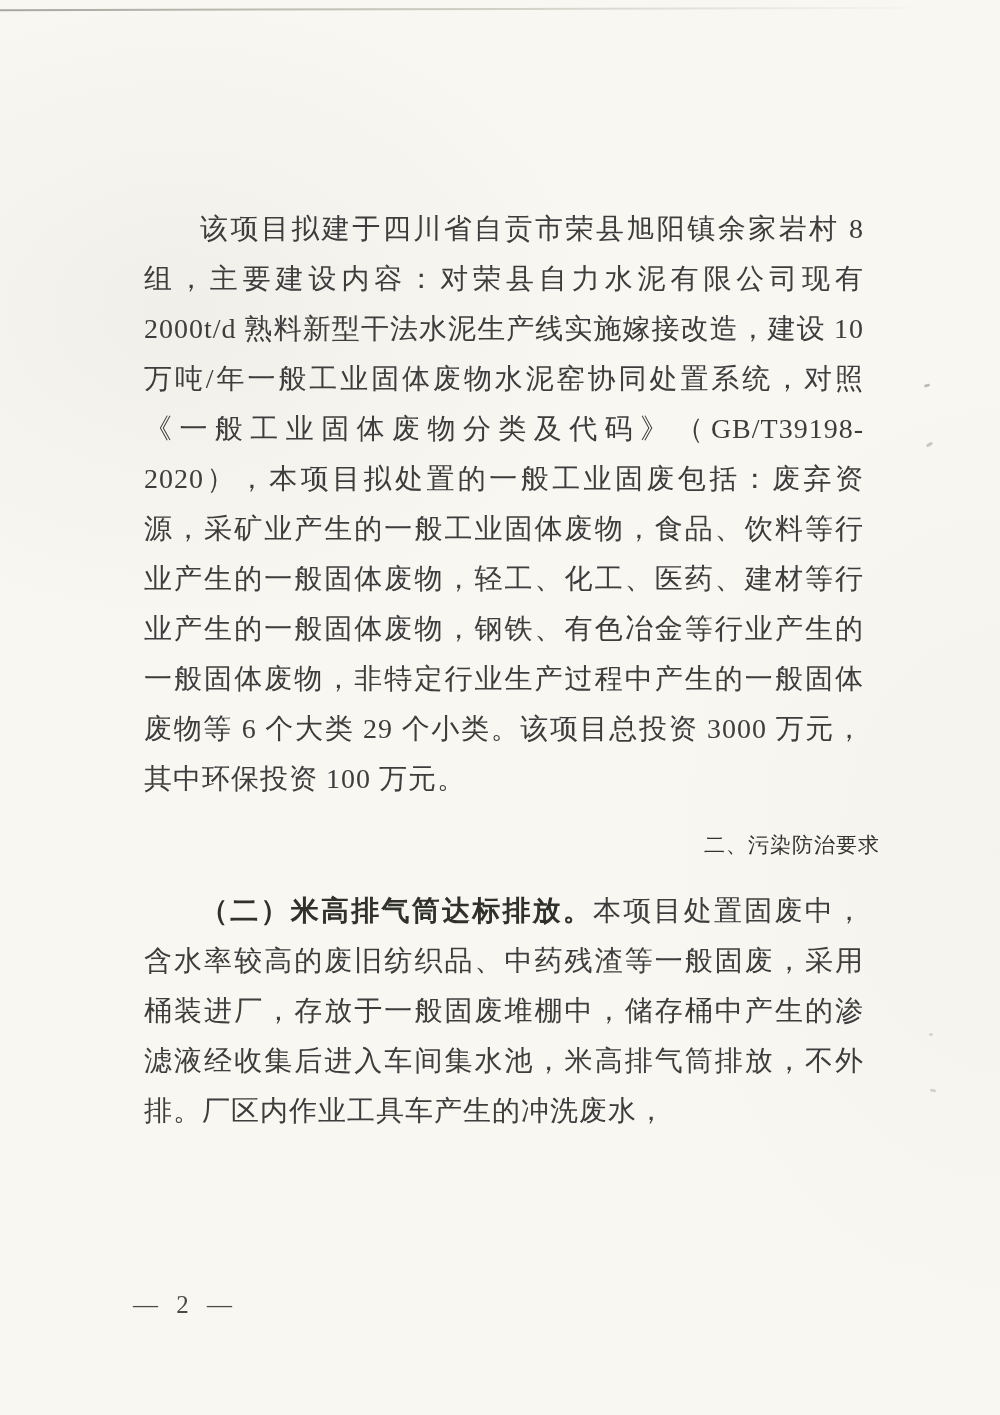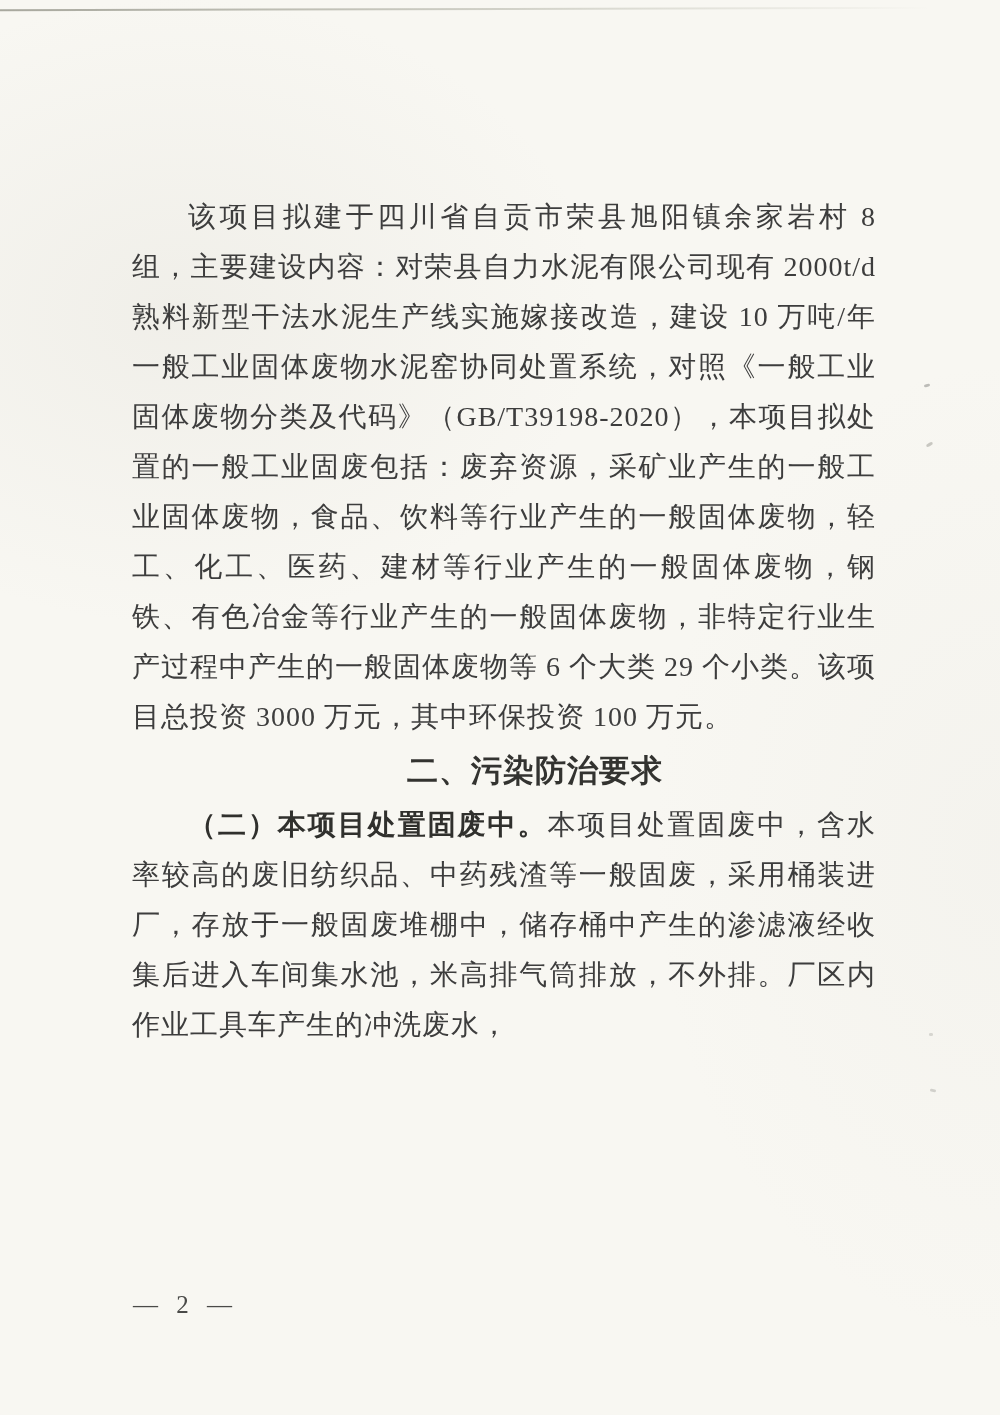--- a/index.html
+++ b/index.html
@@ -34,32 +34,32 @@
     position: absolute;
     left: 128px;
     top: 188px;
     width: 752px;
     font-size: 28px;
     line-height: 50px;
     letter-spacing: 1px;
     text-align: justify;
   }
   .para {
-    margin: 4px;
+    margin: 16px;
     text-indent: 2em;
   }
   .heading {
     margin: 0;
     font-family: "Liberation Sans", "DejaVu Sans", sans-serif;
-    font-weight: 700;
-    font-size: 31px;
+    font-weight: 400;
+    font-size: 21px;
     line-height: 50px;
     text-indent: 2em;
     color: #333330;
-    text-align: center;
+    text-align: right;
   }
   .lead {
     font-weight: 700;
     color: #30302d;
   }
   .footer {
     position: absolute;
     left: 133px;
     top: 1289px;
     font-size: 25px;
@@ -84,21 +84,21 @@
 
   <div class="top-scan-line"></div>
 
   <div class="content">
 
     <p class="para">该项目拟建于四川省自贡市荣县旭阳镇余家岩村 8 组，主要建设内容：对荣县自力水泥有限公司现有 2000t/d 熟料新型干法水泥生产线实施嫁接改造，建设 10 万吨/年一般工业固体废物水泥窑协同处置系统，对照《一般工业固体废物分类及代码》（GB/T39198-2020），本项目拟处置的一般工业固废包括：废弃资源，采矿业产生的一般工业固体废物，食品、饮料等行业产生的一般固体废物，轻工、化工、医药、建材等行业产生的一般固体废物，钢铁、有色冶金等行业产生的一般固体废物，非特定行业生产过程中产生的一般固体废物等 6 个大类 29 个小类。该项目总投资 3000 万元，其中环保投资 100 万元。</p>
 
     <h2 class="heading">二、污染防治要求</h2>
 
 
-    <p class="para"><span class="lead">（二）本项目处置固废中。</span><span>本项目处置固废中，含水率较高的废旧纺织品、中药残渣等一般固废，采用桶装进厂，存放于一般固废堆棚中，储存桶中产生的渗滤液经收集后进入车间集水池，米高排气筒排放，不外排。厂区内作业工具车产生的冲洗废水，</span></p>
+    <p class="para"><span class="lead">（二）米高排气筒达标排放。</span><span>本项目处置固废中，含水率较高的废旧纺织品、中药残渣等一般固废，采用桶装进厂，存放于一般固废堆棚中，储存桶中产生的渗滤液经收集后进入车间集水池，米高排气筒排放，不外排。厂区内作业工具车产生的冲洗废水，</span></p>
 
   </div>
 
   <div class="footer">— 2 —</div>
 
   <div class="speck s1"></div>
   <div class="speck s2"></div>
   <div class="speck s3"></div>
   <div class="speck s4"></div>
 

